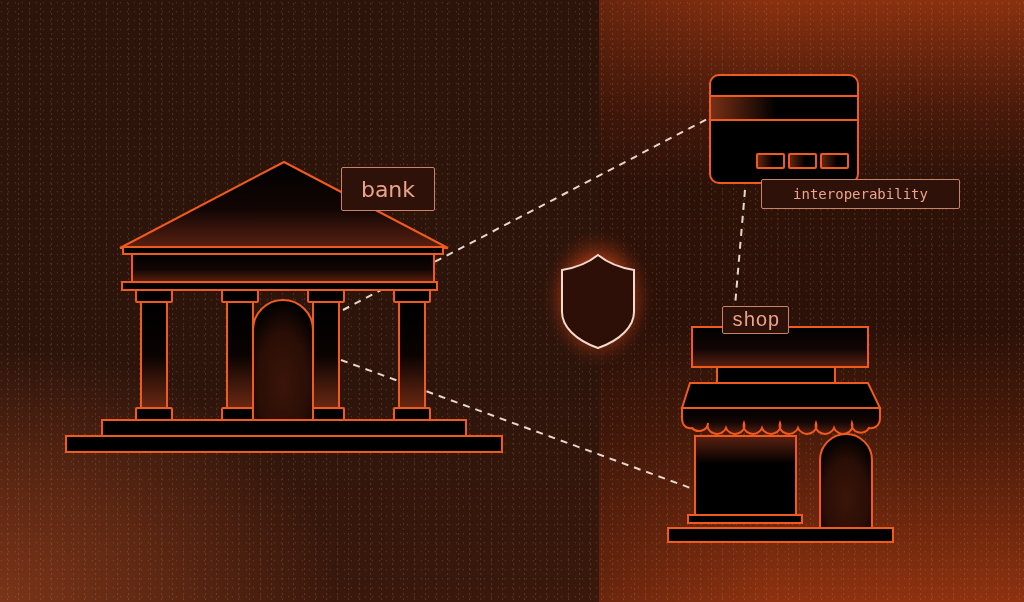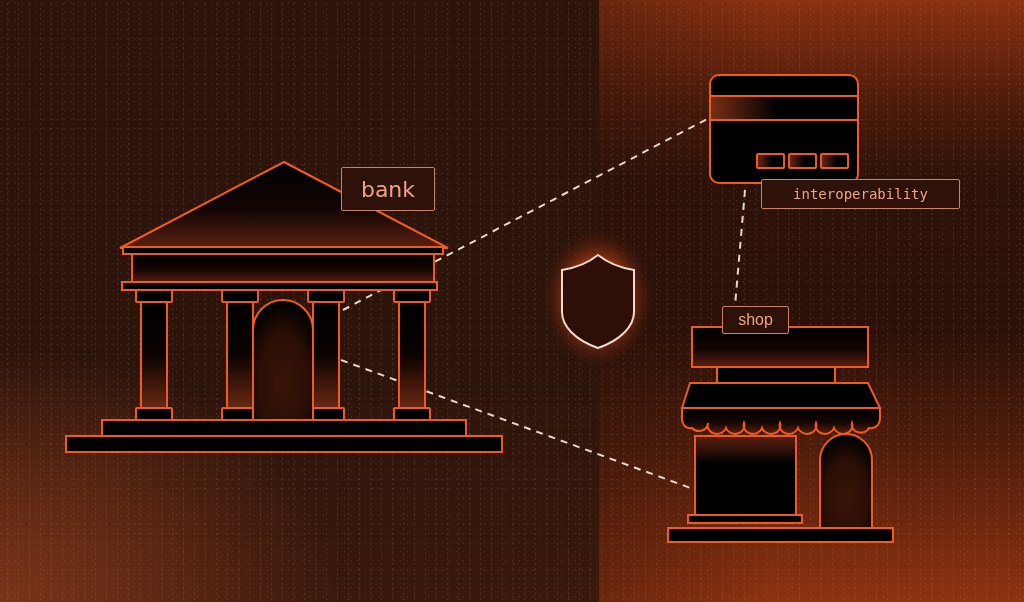--- a/index.html
+++ b/index.html
@@ -36,21 +36,21 @@
       border: 1.5px solid #c9826a;
       background: #2e1109;
       color: #eba38a;
       border-radius: 2px;
       display: flex; align-items: center; justify-content: center;
       box-sizing: border-box;
       white-space: nowrap;
     }
     .label-bank { left: 341px; top: 167px; width: 94px; height: 44px; font-family: "DejaVu Sans", sans-serif; font-size: 22px; }
     .label-interop { left: 761px; top: 179px; width: 199px; height: 30px; font-size: 14px; }
-    .label-shop { left: 722px; top: 306px; width: 67px; height: 28px; font-family: Liberation Sans, sans-serif; font-size: 16px; }
+    .label-shop { left: 722px; top: 306px; width: 67px; height: 28px; font-family: Liberation Mono, monospace; font-size: 20px; }
   </style>
 </head>
 <body>
 
 <div class="bg-left"></div>
 <div class="bg-right"></div>
 <div class="grain"></div>
 
 <svg class="scene" width="1024" height="602" viewBox="0 0 1024 602" xmlns="http://www.w3.org/2000/svg">
   <defs>

